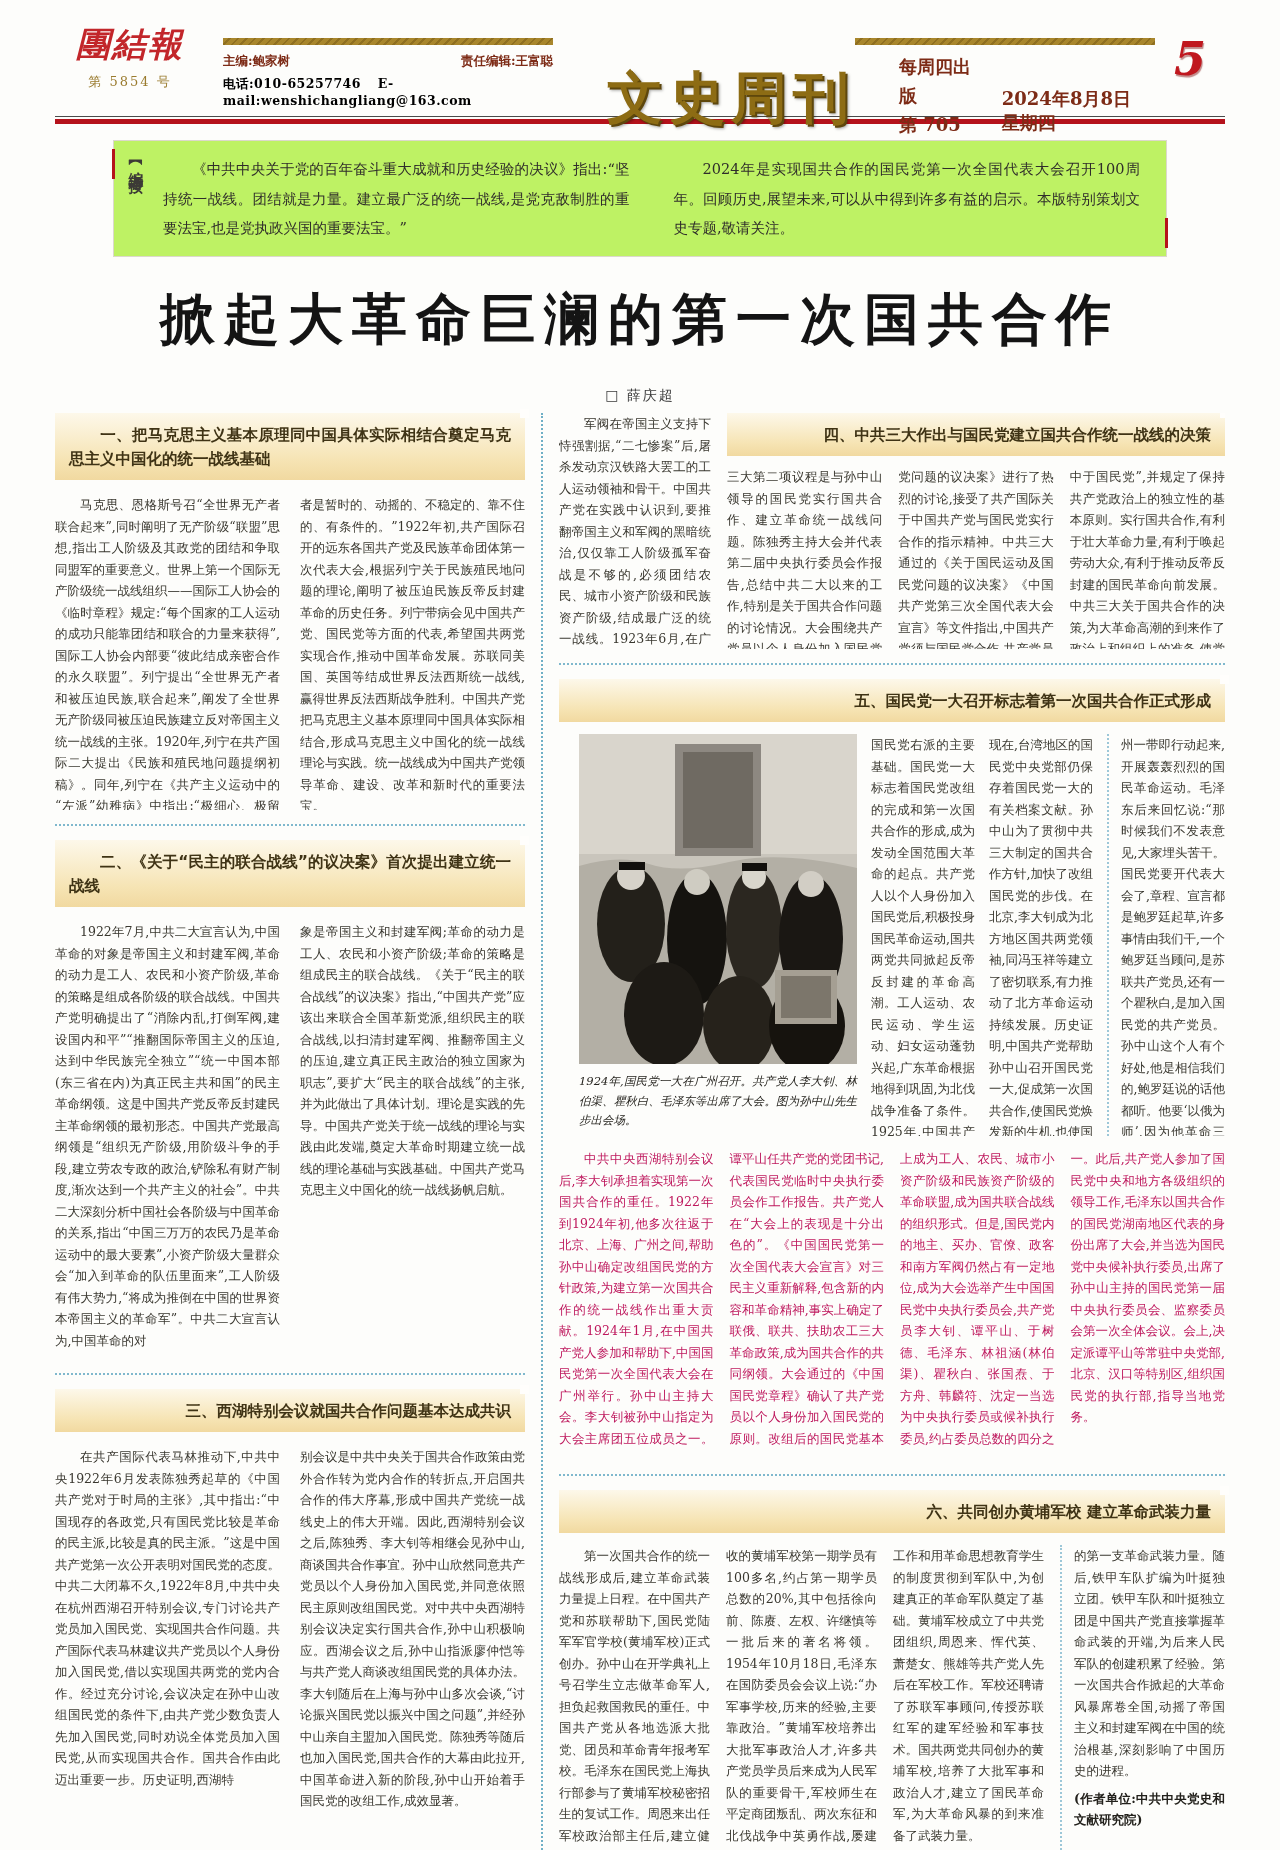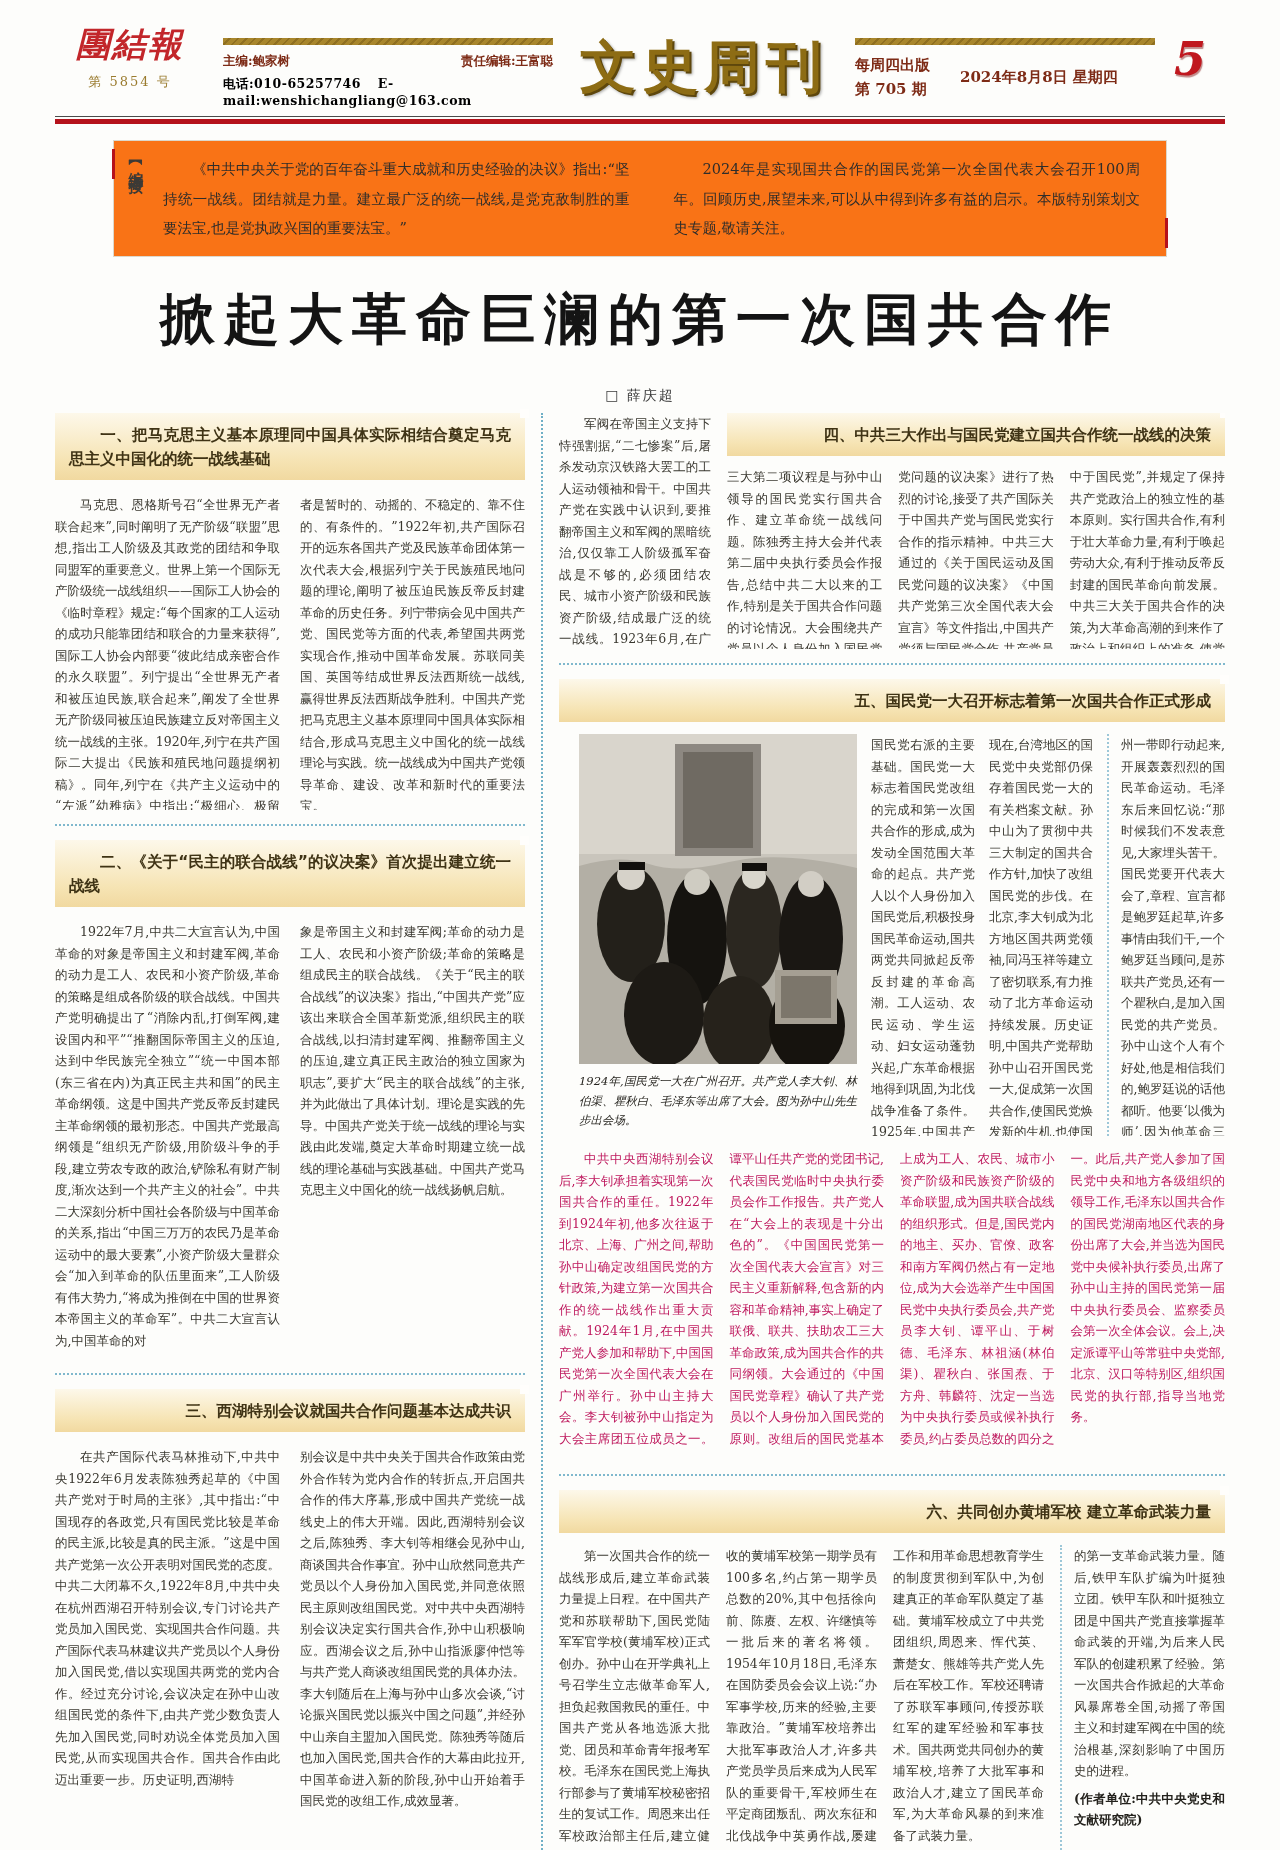--- a/index.html
+++ b/index.html
@@ -9,35 +9,35 @@
 
   
   .masthead{display:flex;align-items:flex-start;height:86px;}
   .mh-left{width:150px;text-align:center;}
   .paper-name{font-size:34px;font-weight:900;color:#c2262a;font-style:italic;letter-spacing:2px;line-height:1.1;}
   .issue-no{font-size:13px;color:#9a7b2e;margin-top:10px;letter-spacing:2px;}
   .mh-editors{width:330px;margin-left:18px;padding-top:12px;}
   .gold-bar{height:7px;background:repeating-linear-gradient(135deg,#a8862c 0 4px,#8f6f20 4px 6px);margin-bottom:8px;}
   .ed-line1{display:flex;justify-content:space-between;font-size:12.5px;color:#7d2b16;font-weight:700;}
   .ed-line2{font-size:12.5px;color:#000000;font-weight:700;margin-top:6px;letter-spacing:.5px;}
-  .mh-title{flex:1;text-align:center;padding-top:4px;}
+  .mh-title{flex:1;text-align:right;padding-top:4px;margin-top:31px;}
   .weekly-title{font-size:56px;font-weight:900;letter-spacing:6px;color:#8d6c14;
       font-family:"DejaVu Sans","Liberation Sans",sans-serif;
       text-shadow:2px 2px 0 #5e470c,3px 3px 3px rgba(0,0,0,.35);}
   .mh-right{width:300px;padding-top:12px;}
-  .pub-info{display:flex;gap:30px;align-items:center;font-size:15px;color:#7d2b16;font-weight:700;}
+  .pub-info{display:flex;gap:30px;align-items:center;font-size:18px;color:#7d2b16;font-weight:700;margin-left:44px;}
   .pub-left div{line-height:1.6;}
   .mh-page{width:70px;text-align:center;padding-top:6px;}
   .page-number{font-size:46px;font-weight:900;color:#c0181f;font-style:italic;
       text-shadow:1px 2px 1px rgba(120,0,0,.45);}
   .top-rule{border-top:1px solid #4a4a4a;border-bottom:5px solid #b5121b;height:2px;margin-top:4px;}
 
   
   .note-box{position:relative;margin:16px 58px 0 58px;border:1px solid #dcd8cc;
-      display:flex;padding:14px 26px 12px 14px;background:#f97316;}
+      display:flex;padding:14px 26px 12px 14px;background:#bef264;}
   .note-box::before,.note-box::after{content:"";position:absolute;width:3px;height:30px;background:#b5121b;}
   .note-box::before{left:-2px;top:8px;}
   .note-box::after{right:-2px;bottom:8px;}
   .note-label{writing-mode:vertical-rl;font-size:15px;font-weight:700;color:#3c3a36;
       letter-spacing:4px;margin-right:20px;line-height:1;}
   .note-cols{flex:1;display:flex;gap:44px;}
   .note-para{flex:1;font-size:14.5px;line-height:2.05;text-indent:2em;color:#2f2d2a;text-align:justify;}
 
   
   .headline{margin-top:30px;text-align:center;font-size:55px;font-weight:900;

